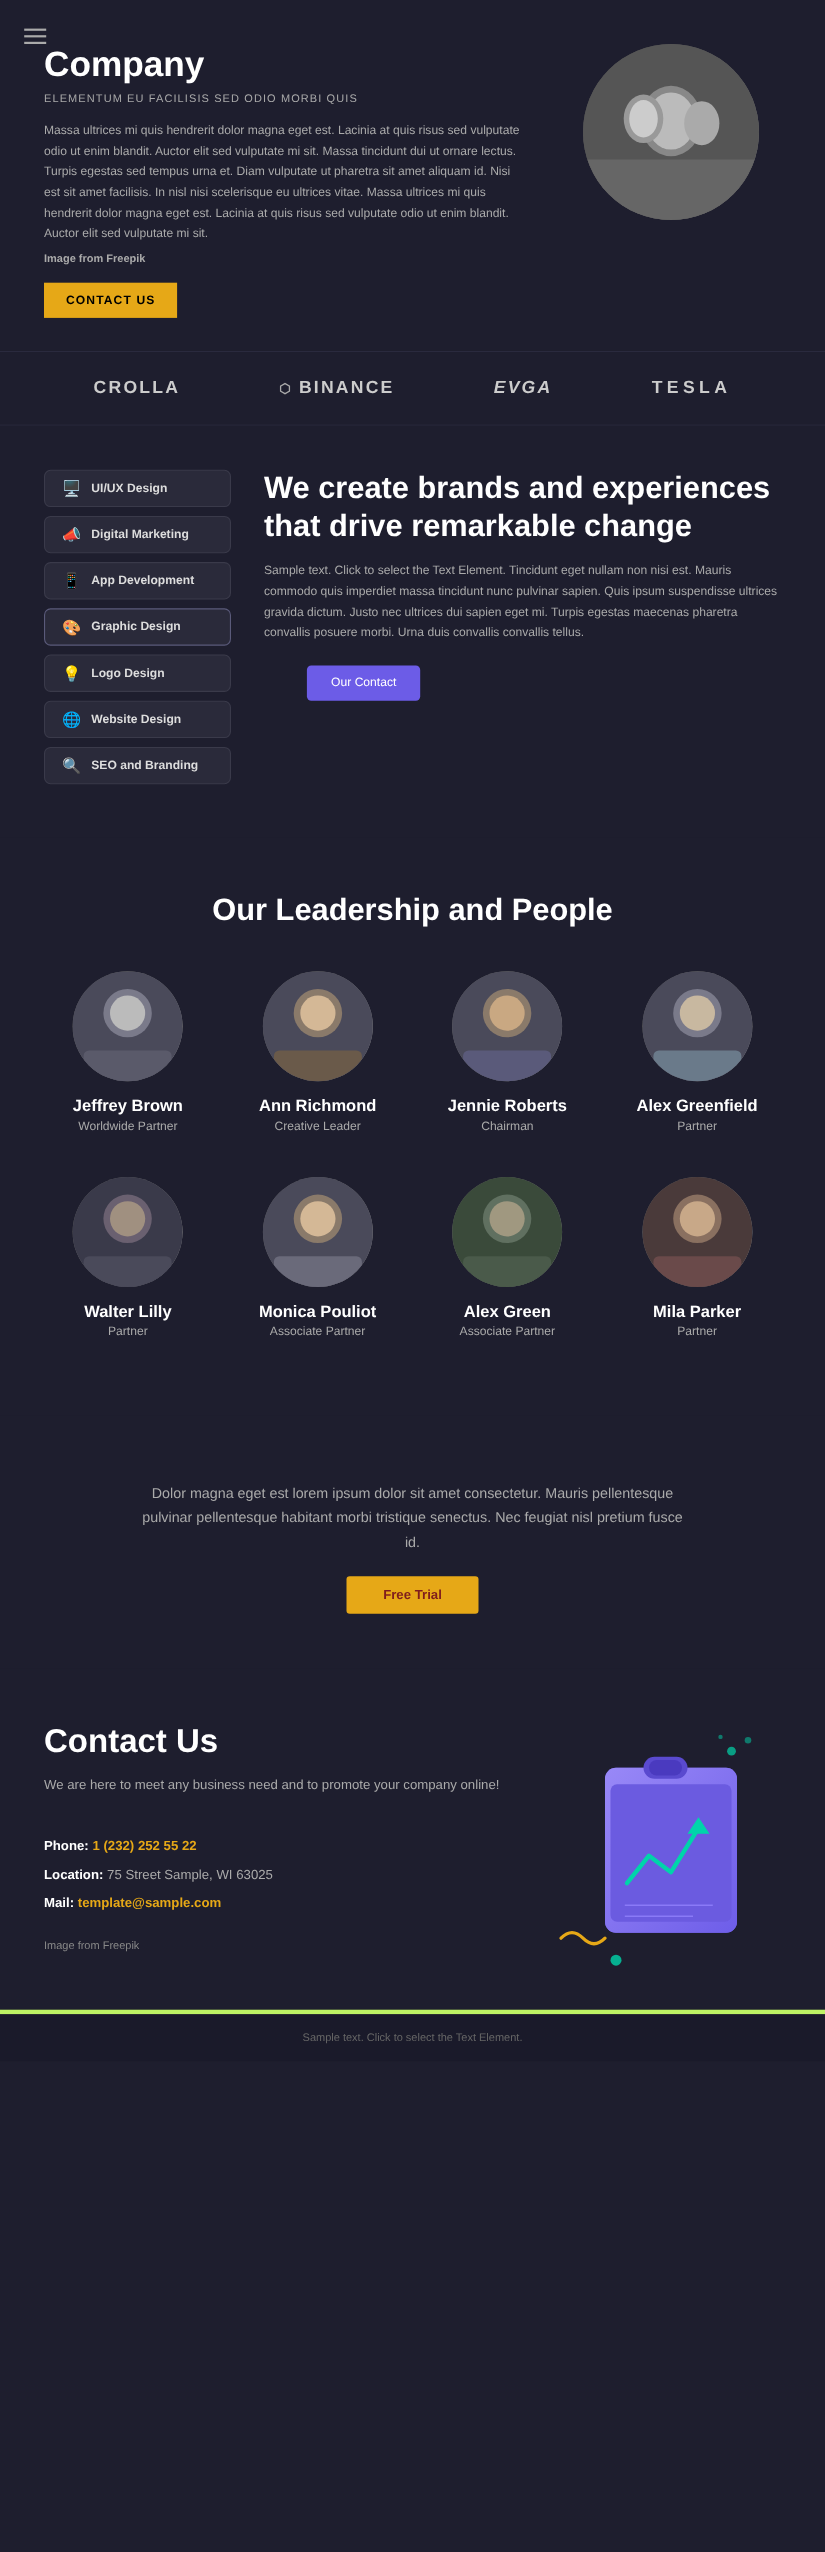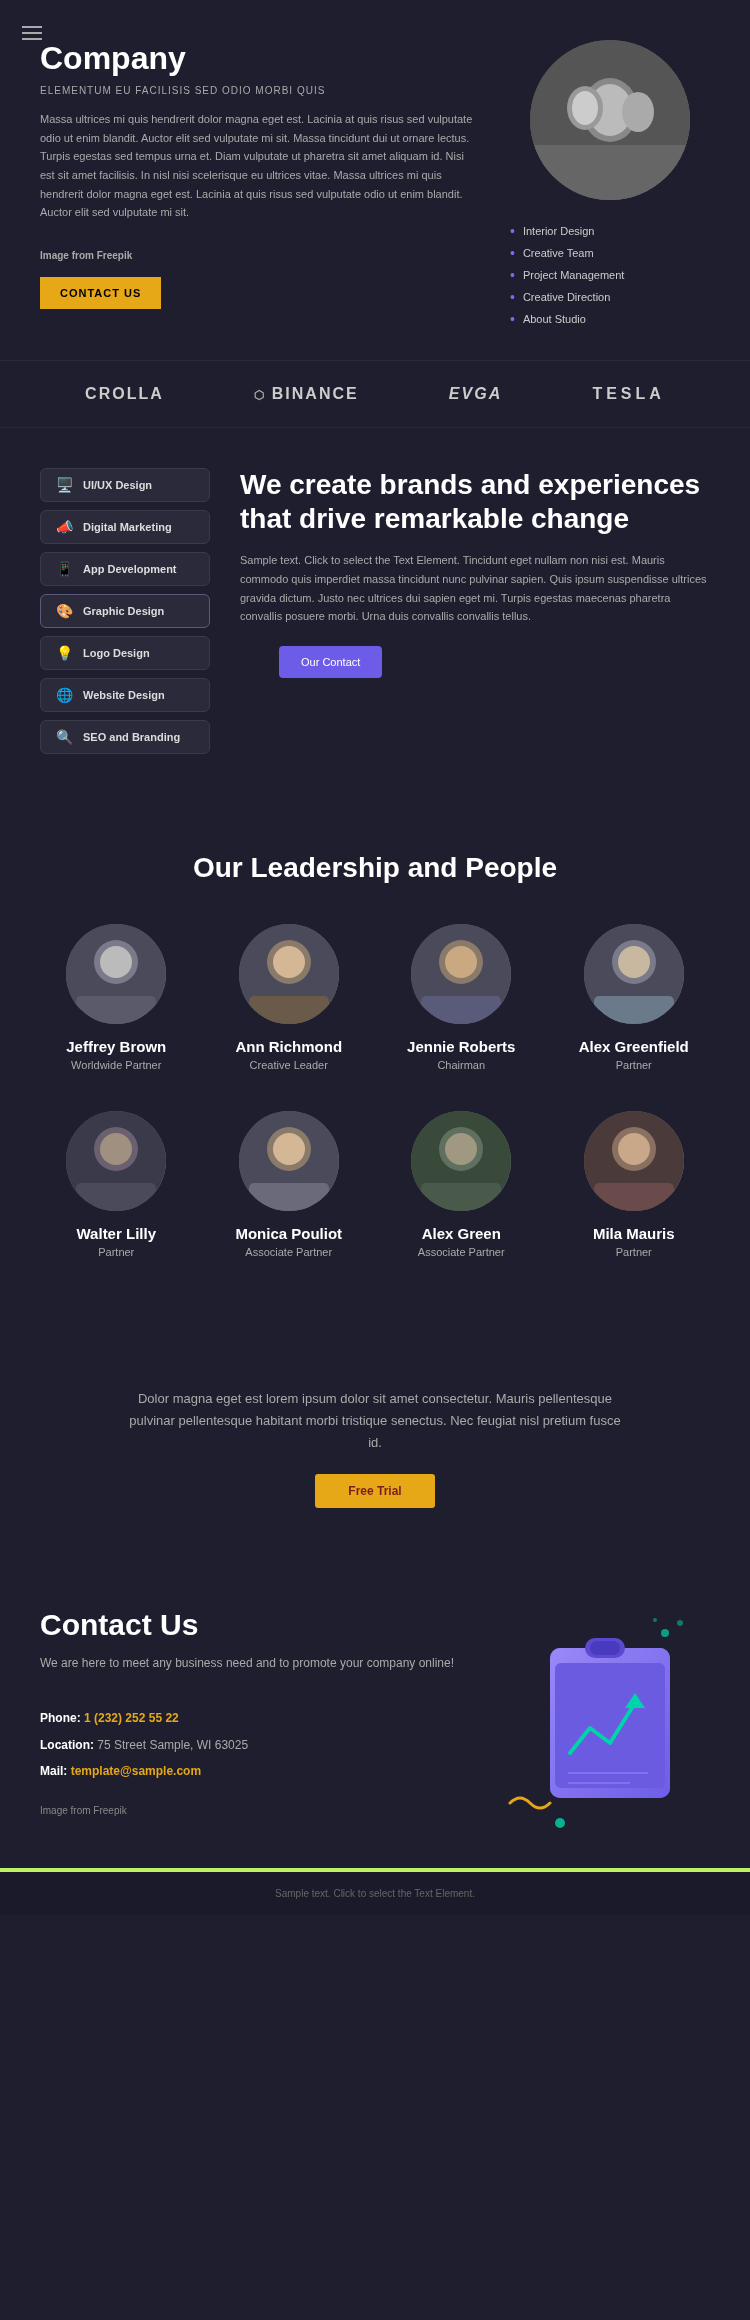--- a/index.html
+++ b/index.html
@@ -32,21 +32,21 @@
       font-size: 10px;
       color: #aaaaaa;
       text-transform: uppercase;
       letter-spacing: 1px;
       margin-bottom: 14px;
     }
     .hero-body {
       font-size: 11px;
       color: #aaaaaa;
       line-height: 1.7;
-      margin-bottom: 28px;
+      margin-bottom: 8px;
     }
     .hero-image-credit {
       font-size: 10px;
       color: #888;
       margin-bottom: 16px;
     }
     .hero-image-credit span {
       color: #aaa;
       font-weight: bold;
     }
@@ -384,27 +384,20 @@
         <svg viewBox="0 0 160 160" xmlns="http://www.w3.org/2000/svg">
           <rect width="160" height="160" fill="#555"></rect>
           <ellipse cx="80" cy="70" rx="28" ry="32" fill="#888"></ellipse>
           <ellipse cx="80" cy="70" rx="22" ry="26" fill="#bbb"></ellipse>
           <ellipse cx="55" cy="68" rx="18" ry="22" fill="#999"></ellipse>
           <ellipse cx="55" cy="68" rx="13" ry="17" fill="#ccc"></ellipse>
           <ellipse cx="108" cy="72" rx="16" ry="20" fill="#aaa"></ellipse>
           <rect x="0" y="105" width="160" height="60" fill="#666" rx="5"></rect>
         </svg>
       </div>
-      <ul class="hero-nav-list">
-        <li>Interior Design</li>
-        <li>Creative Team</li>
-        <li>Project Management</li>
-        <li>Creative Direction</li>
-        <li>About Studio</li>
-      </ul>
     </div>
   </section>
 
   <div class="brands-bar">
     <span class="brand-logo">CROLLA</span>
     <span class="brand-logo binance">BINANCE</span>
     <span class="brand-logo" style="font-style:italic;">EVGA</span>
     <span class="brand-logo" style="letter-spacing:4px;">TESLA</span>
   </div>
 
@@ -548,21 +541,21 @@
 
       <div class="person-card">
         <div class="person-avatar">
           <svg viewBox="0 0 100 100" xmlns="http://www.w3.org/2000/svg">
             <rect width="100" height="100" fill="#4a3a3a"></rect>
             <circle cx="50" cy="38" r="22" fill="#8a7060"></circle>
             <circle cx="50" cy="38" r="16" fill="#c8a888"></circle>
             <rect x="10" y="72" width="80" height="35" fill="#6a4a4a" rx="5"></rect>
           </svg>
         </div>
-        <span class="person-name">Mila Mauris</span>
+        <span class="person-name">Mila Parker</span>
         <span class="person-role">Partner</span>
       </div>
 
     </div>
 
   </section>
 
   <section class="cta-section">
     <p class="cta-text">Dolor magna eget est lorem ipsum dolor sit amet consectetur. Mauris pellentesque pulvinar pellentesque habitant morbi tristique senectus. Nec feugiat nisl pretium fusce id.</p>
     <button class="free-trial-btn">Free Trial</button>

